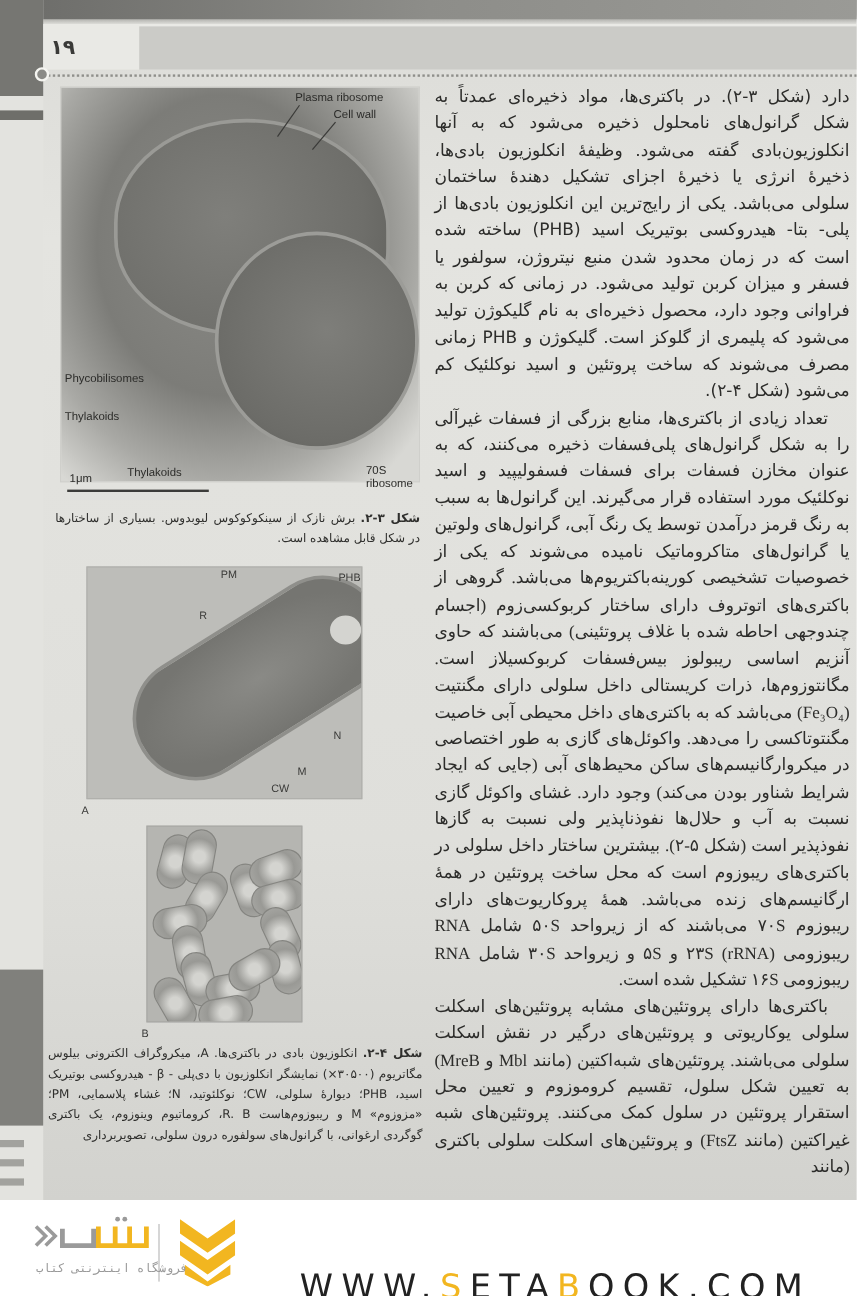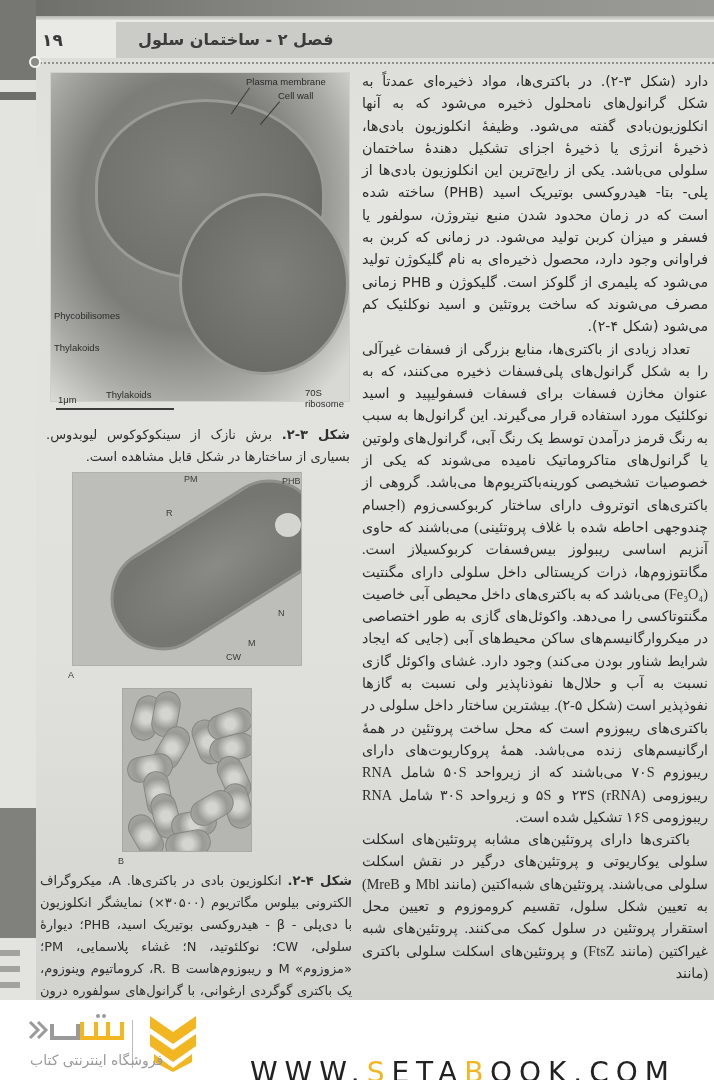--- a/index.html
+++ b/index.html
@@ -80,21 +80,21 @@
     }
     .fig-label {
       position: absolute; font-family: "Liberation Sans", sans-serif; font-size: 9.5px; color: #2b2b29;
       white-space: nowrap;
     }
     .fig-line { position: absolute; height: 1px; background: #3a3a38; transform-origin: 0 0; }
     .scale-bar { position: absolute; left: 56px; top: 408px; width: 118px; height: 2px; background: #3c3c3a; }
 
     .caption {
       position: absolute; direction: rtl; text-align: justify; text-align-last: right;
-      font-size: 13px; line-height: 22px; color: #2f2f2d;
+      font-size: 10px; line-height: 17px; color: #2f2f2d;
     }
     .caption b { font-weight: bold; }
 
     .fig2a {
       position: absolute; left: 72px; top: 472px; width: 230px; height: 194px;
       background: #bdbdb9; border: 1px solid #b0b0ac; overflow: hidden;
     }
     .rod {
       position: absolute; left: 28px; top: 40px; width: 230px; height: 104px;
       border-radius: 55px; background: radial-gradient(ellipse at 50% 50%, #8a8a86, #757571 70%);
@@ -123,53 +123,52 @@
       font-size: 21px; color: #222; font-family: "DejaVu Sans", sans-serif;
     }
     .store-url {
       position: absolute; right: 38px; top: 40px;
       font-family: "DejaVu Sans", sans-serif; font-size: 28px; letter-spacing: 7px; color: #222; margin-top: 16px;
     }
     .store-url .accent { color: #f2b620; }
     .logo-chevrons { position: absolute; left: 150px; top: 12px; width: 46px; height: 60px; }
     .logo-divider { position: absolute; left: 170px; top: 20px; width: 1px; height: 48px; background: #bbbbbb; }
     .logo-word { position: absolute; left: 28px; top: 12px; height: 36px; }
-    .logo-sub { position: absolute; left: 30px; top: 52px; direction: rtl; font-size: 14px; color: #9a9a9a; }
+    .logo-sub { position: absolute; left: 30px; top: 52px; direction: rtl; font-size: 10px; color: #9a9a9a; font-family: Liberation Mono, monospace; }
   </style>
 </head>
 <body>
 
 <div class="page-photo">
   <div class="top-shadow"></div>
   <div class="left-margin-strip"></div>
   <div class="thumb-tab t1"></div>
   <div class="thumb-tab t2"></div>
   <div class="thumb-tab t3"></div>
   <div class="thumb-line" style="top:950px"></div>
   <div class="thumb-line" style="top:966px"></div>
   <div class="thumb-line" style="top:982px"></div>
 
   <div class="header-band"></div>
   <div class="header-title-box"></div>
   <div class="page-number">۱۹</div>
-  <div class="chapter-title">فصل ۲ - ساختمان سلول</div>
   <div class="dotted-rule"></div>
   <div class="rule-circle"></div>
 
   <div class="text-col">
     <p>دارد (شکل ۳-۲). در باکتری‌ها، مواد ذخیره‌ای عمدتاً به شکل گرانول‌های نامحلول ذخیره می‌شود که به آنها انکلوزیون‌بادی گفته می‌شود. وظیفهٔ انکلوزیون بادی‌ها، ذخیرهٔ انرژی یا ذخیرهٔ اجزای تشکیل دهندهٔ ساختمان سلولی می‌باشد. یکی از رایج‌ترین این انکلوزیون بادی‌ها از پلی- بتا- هیدروکسی بوتیریک اسید (PHB) ساخته شده است که در زمان محدود شدن منبع نیتروژن، سولفور یا فسفر و میزان کربن تولید می‌شود. در زمانی که کربن به فراوانی وجود دارد، محصول ذخیره‌ای به نام گلیکوژن تولید می‌شود که پلیمری از گلوکز است. گلیکوژن و PHB زمانی مصرف می‌شوند که ساخت پروتئین و اسید نوکلئیک کم می‌شود (شکل ۴-۲).</p>
     <p class="indent">تعداد زیادی از باکتری‌ها، منابع بزرگی از فسفات غیرآلی را به شکل گرانول‌های پلی‌فسفات ذخیره می‌کنند، که به عنوان مخازن فسفات برای فسفات فسفولیپید و اسید نوکلئیک مورد استفاده قرار می‌گیرند. این گرانول‌ها به سبب به رنگ قرمز درآمدن توسط یک رنگ آبی، گرانول‌های ولوتین یا گرانول‌های متاکروماتیک نامیده می‌شوند که یکی از خصوصیات تشخیصی کورینه‌باکتریوم‌ها می‌باشد. گروهی از باکتری‌های اتوتروف دارای ساختار کربوکسی‌زوم (اجسام چندوجهی احاطه شده با غلاف پروتئینی) می‌باشند که حاوی آنزیم اساسی ریبولوز بیس‌فسفات کربوکسیلاز است. مگانتوزوم‌ها، ذرات کریستالی داخل سلولی دارای مگنتیت (Fe₃O₄) می‌باشد که به باکتری‌های داخل محیطی آبی خاصیت مگنتوتاکسی را می‌دهد. واکوئل‌های گازی به طور اختصاصی در میکروارگانیسم‌های ساکن محیط‌های آبی (جایی که ایجاد شرایط شناور بودن می‌کند) وجود دارد. غشای واکوئل گازی نسبت به آب و حلال‌ها نفوذناپذیر ولی نسبت به گازها نفوذپذیر است (شکل ۵-۲). بیشترین ساختار داخل سلولی در باکتری‌های ریبوزوم است که محل ساخت پروتئین در همهٔ ارگانیسم‌های زنده می‌باشد. همهٔ پروکاریوت‌های دارای ریبوزوم ۷۰S می‌باشند که از زیرواحد ۵۰S شامل RNA ریبوزومی ۲۳S (rRNA) و ۵S و زیرواحد ۳۰S شامل RNA ریبوزومی ۱۶S تشکیل شده است.</p>
     <p class="indent">باکتری‌ها دارای پروتئین‌های مشابه پروتئین‌های اسکلت سلولی یوکاریوتی و پروتئین‌های درگیر در نقش اسکلت سلولی می‌باشند. پروتئین‌های شبه‌اکتین (مانند Mbl و MreB) به تعیین شکل سلول، تقسیم کروموزوم و تعیین محل استقرار پروتئین در سلول کمک می‌کنند. پروتئین‌های شبه غیراکتین (مانند FtsZ) و پروتئین‌های اسکلت سلولی باکتری (مانند</p>
   </div>
 
   <div class="fig1">
     <div class="cell-a"></div>
     <div class="cell-b"></div>
   </div>
-  <span class="fig-label" style="left:246px; top:76px">Plasma membrane</span>
+  <span class="fig-label" style="left:246px; top:76px">Plasma ribosome</span>
   <span class="fig-label" style="left:278px; top:90px">Cell wall</span>
   <div class="fig-line" style="left:250px; top:88px; width:32px; transform:rotate(125deg)"></div>
   <div class="fig-line" style="left:280px; top:102px; width:30px; transform:rotate(130deg)"></div>
   <span class="fig-label" style="left:54px; top:310px">Phycobilisomes</span>
   <span class="fig-label" style="left:54px; top:342px">Thylakoids</span>
   <span class="fig-label" style="left:106px; top:389px">Thylakoids</span>
   <span class="fig-label" style="left:305px; top:387px">70S</span>
   <span class="fig-label" style="left:305px; top:398px">ribosome</span>
   <span class="fig-label" style="left:58px; top:394px">1μm</span>
   <div class="scale-bar"></div>

